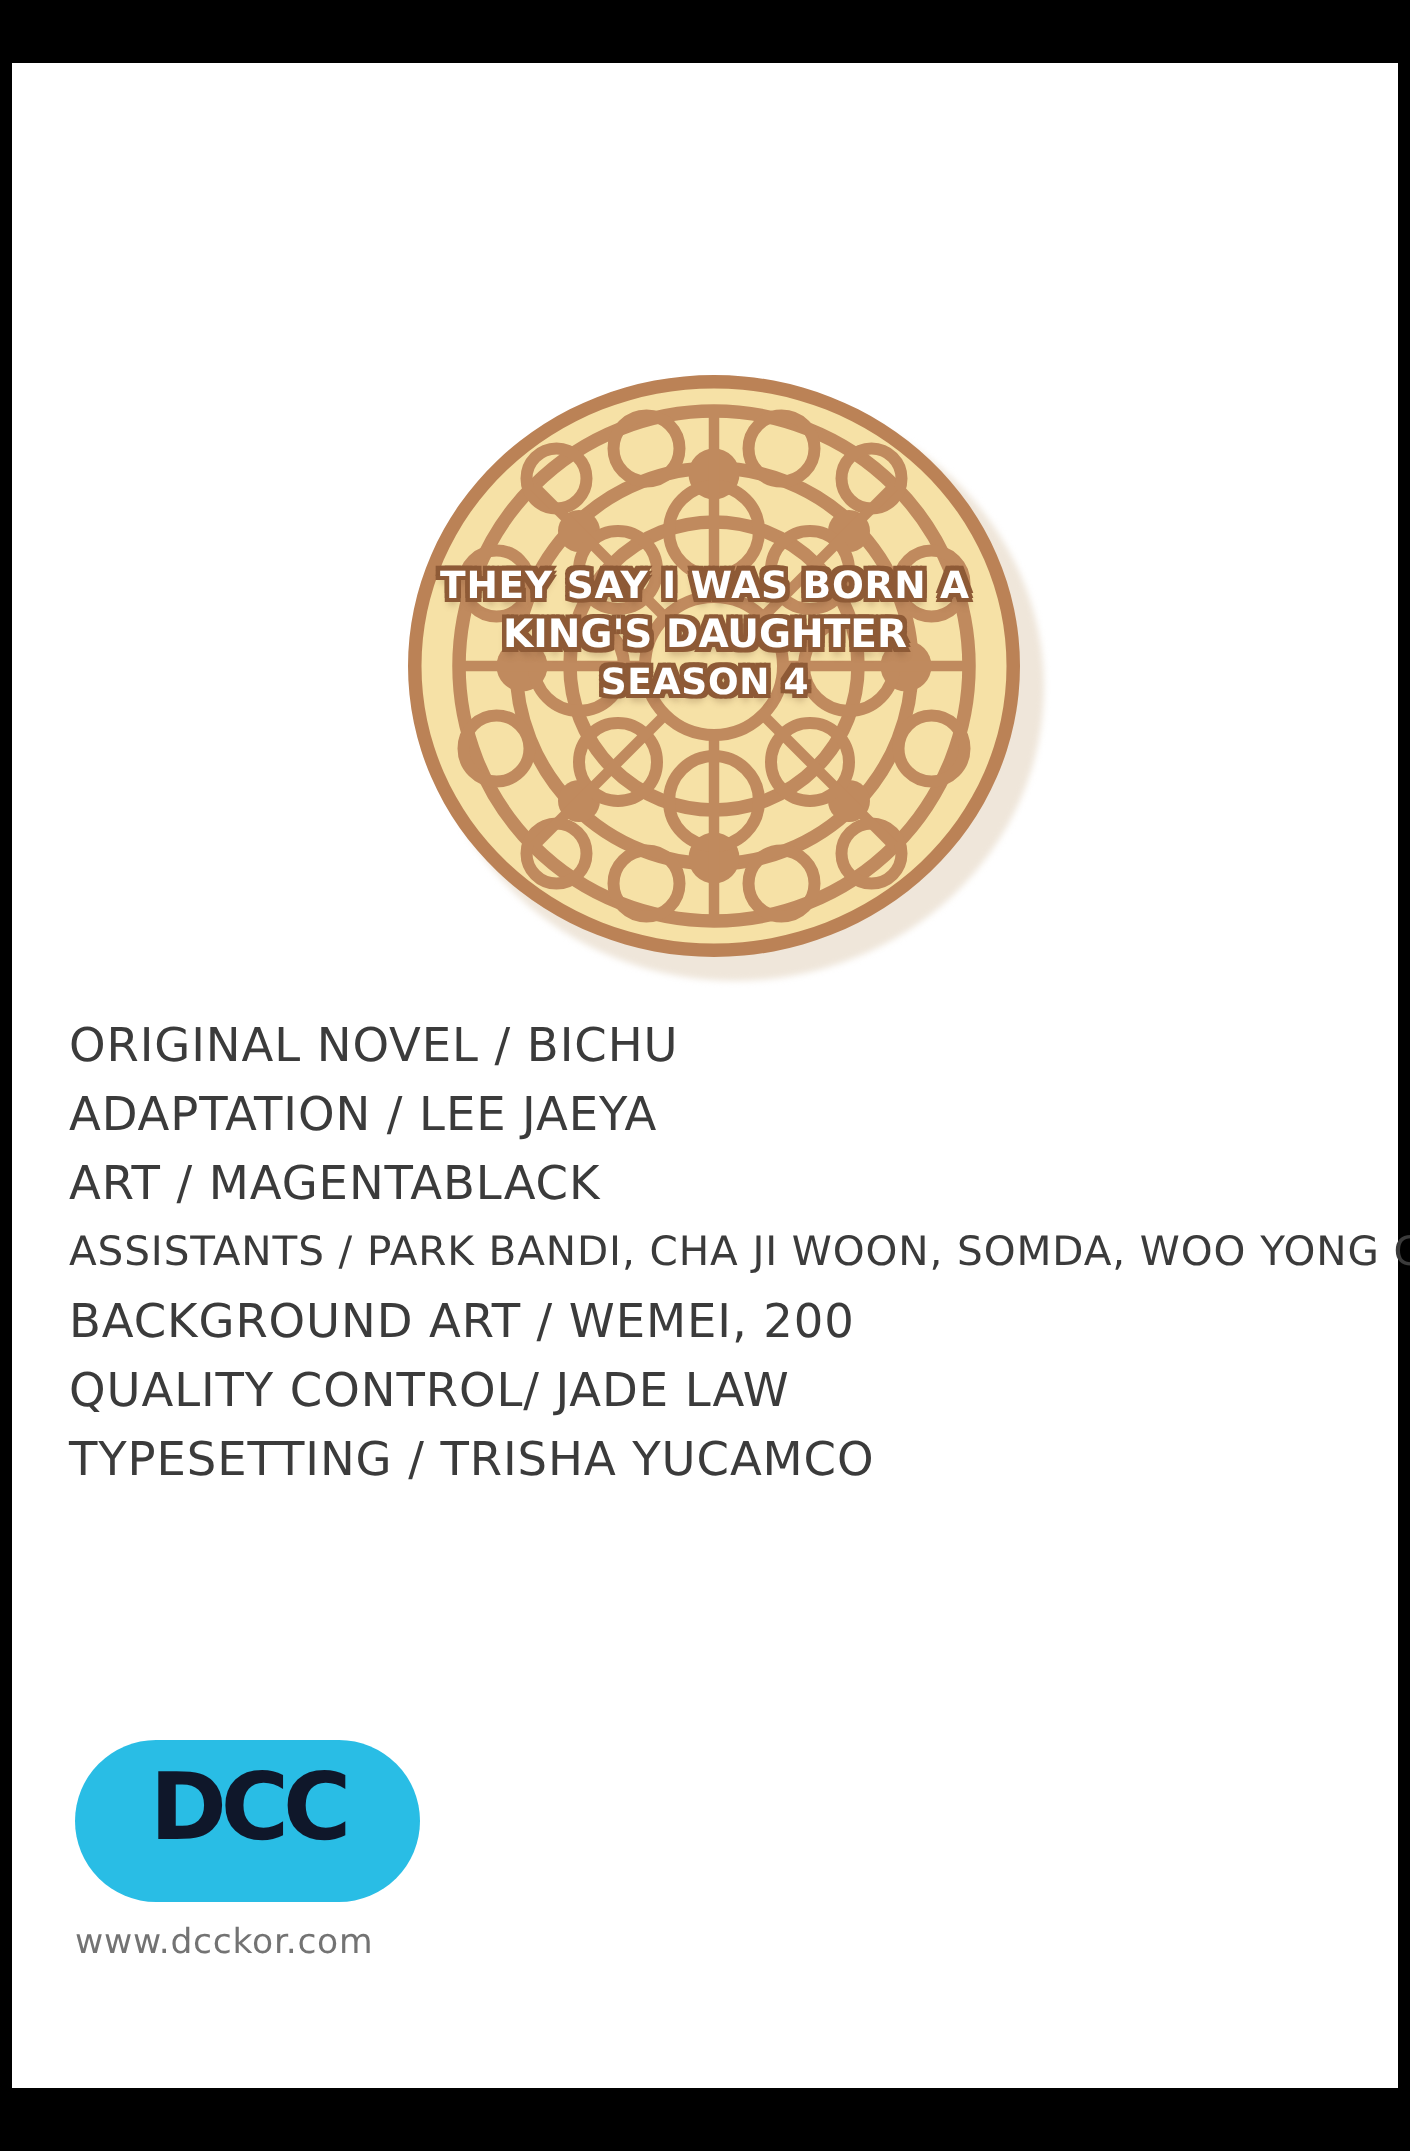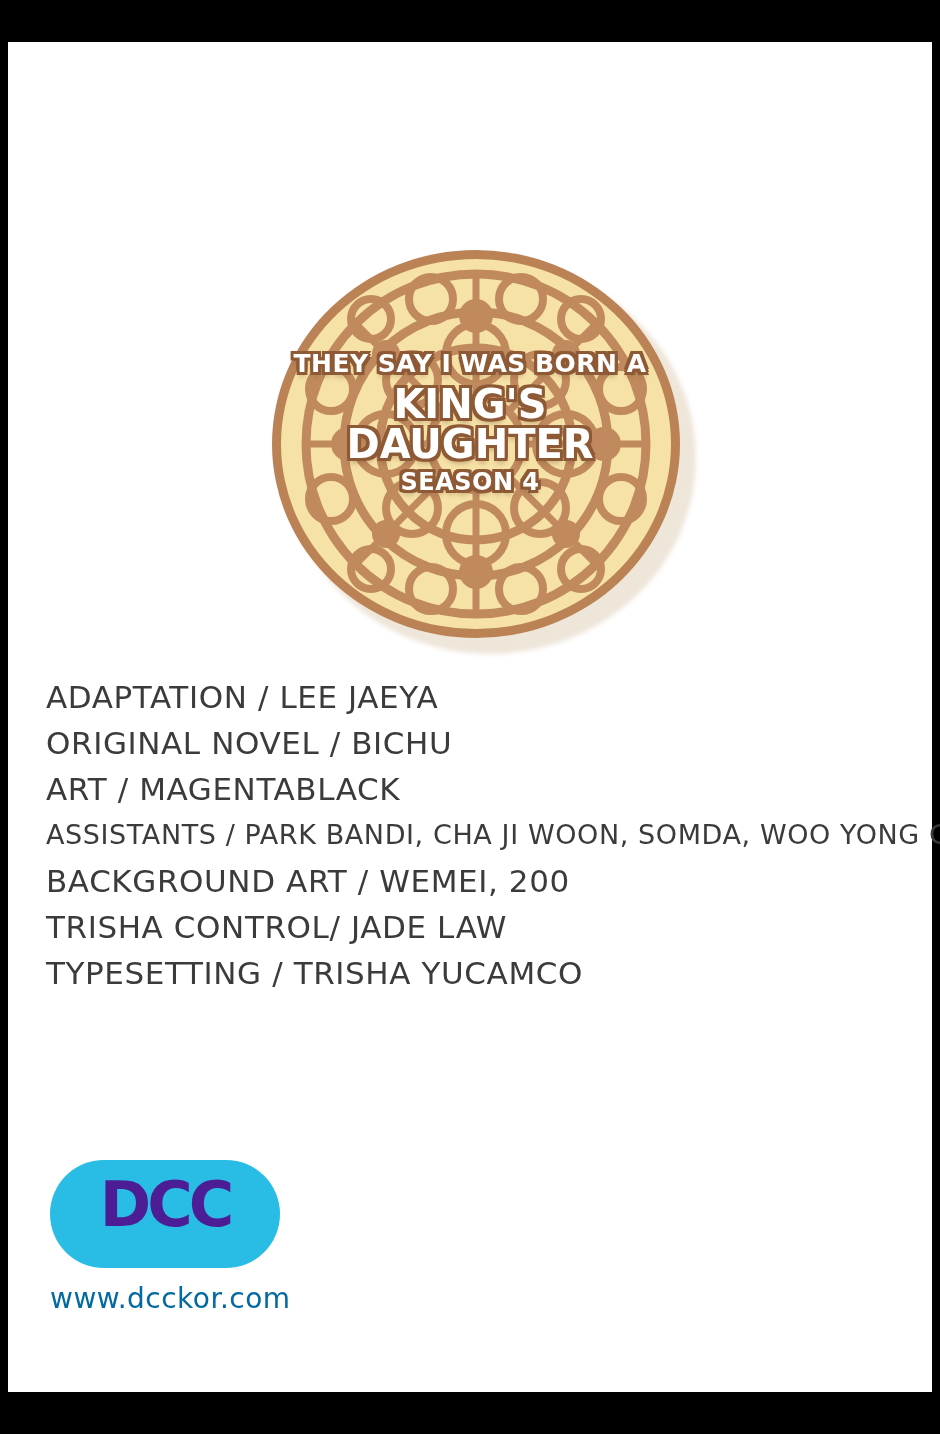--- a/index.html
+++ b/index.html
@@ -99,21 +99,21 @@
       -3px  3px 0 #8e5a36, 3px  3px 0 #8e5a36,
       0 -3px 0 #8e5a36, 0 3px 0 #8e5a36,
       -3px 0 0 #8e5a36, 3px 0 0 #8e5a36,
       0 5px 5px rgba(110,70,40,0.35);
   }
   .title-line1 {
     font-size: 25px;
     margin-bottom: 8px;
   }
   .title-line2 {
-    font-size: 40px;
+    font-size: 26px;
     letter-spacing: 0px;
     margin-bottom: 6px;
   }
   .title-line3 {
     font-size: 24px;
   }
 
   
   .credits {
     position: absolute;
@@ -146,33 +146,33 @@
     background: #29bde5;
     border-radius: 54px;
     position: relative;
   }
   .dcc-letters {
     position: absolute;
     inset: 0;
     display: flex;
     align-items: center;
     justify-content: center;
-    color: #4c1d95;
+    color: #0f172a;
     font-family: "DejaVu Sans", sans-serif;
     font-weight: bold;
     font-size: 62px;
     letter-spacing: -4px;
     padding-bottom: 20px;
     box-sizing: border-box;
   }
   .dcc-url {
     margin-top: 14px;
-    color: #0369a1;
-    font-family: "DejaVu Sans", sans-serif;
-    font-size: 28px;
+    color: #737373;
+    font-family: "DejaVu Sans", sans-serif;
+    font-size: 23px;
     letter-spacing: 0.5px;
   }
   .corner-notch {
     position: absolute;
     right: 0;
     top: 0;
     width: 230px;
     height: 42px;
     background: #000000;
     border-bottom-left-radius: 26px;
@@ -245,26 +245,26 @@
         </div>
         <div class="title-block">
           <div class="title-line1">THEY SAY I WAS BORN A</div>
           <div class="title-line2">KING'S DAUGHTER</div>
           <div class="title-line3">SEASON 4</div>
         </div>
       </div>
     </div>
 
     <div class="credits">
+      <div class="credit-line">ORIGINAL NOVEL / BICHU</div>
       <div class="credit-line">ADAPTATION /  LEE JAEYA</div>
-      <div class="credit-line">ORIGINAL NOVEL / BICHU</div>
       <div class="credit-line">ART / MAGENTABLACK</div>
       <div class="credit-line small">ASSISTANTS / PARK BANDI, CHA JI WOON, SOMDA, WOO YONG GOK</div>
       <div class="credit-line">BACKGROUND ART / WEMEI, 200</div>
-      <div class="credit-line">TRISHA CONTROL/ JADE LAW</div>
+      <div class="credit-line">QUALITY CONTROL/ JADE LAW</div>
       <div class="credit-line">TYPESETTING / TRISHA YUCAMCO</div>
     </div>
 
     <div class="footer">
       <div class="dcc-logo">
         <div class="dcc-letters">DCC</div>
       </div>
       <div class="dcc-url">www.dcckor.com</div>
     </div>
 

